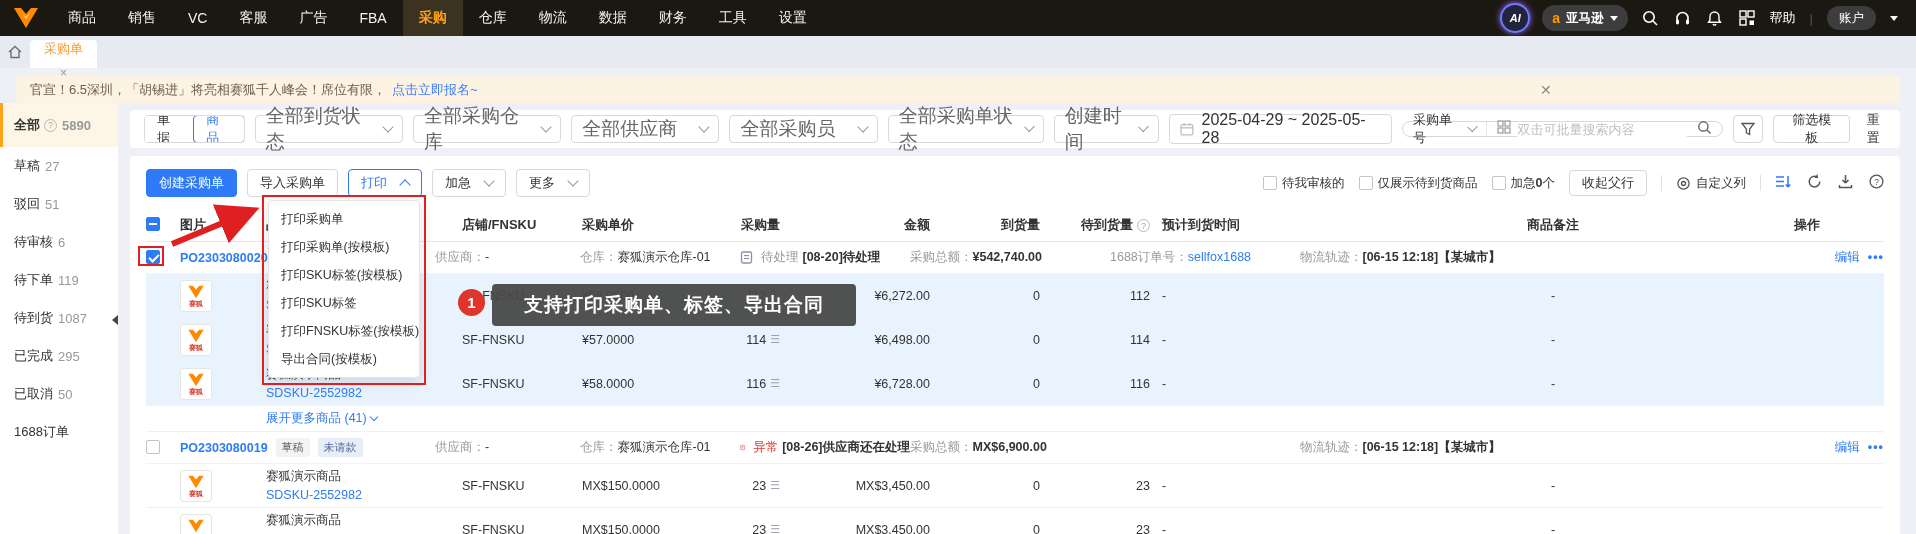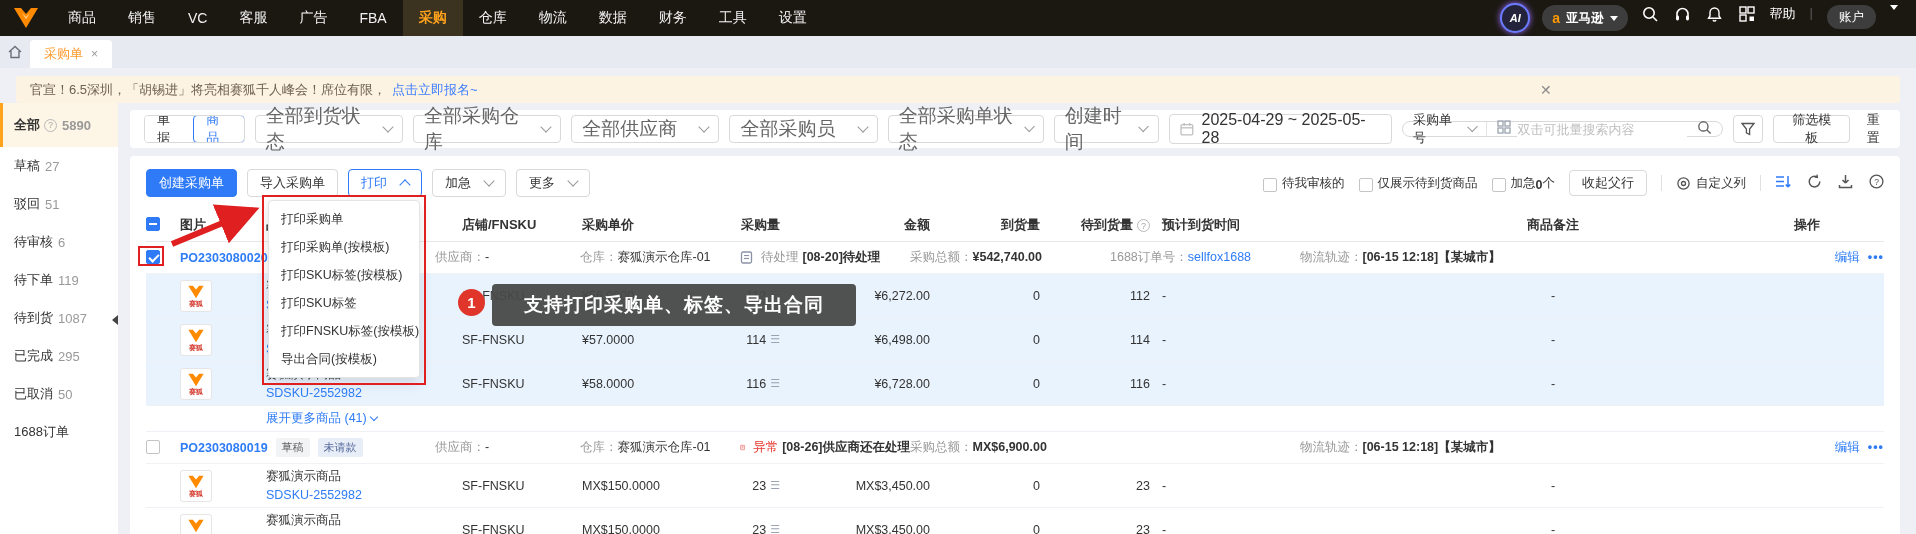--- a/index.html
+++ b/index.html
@@ -7,37 +7,37 @@
   body { font-family:"Liberation Sans","DejaVu Sans",sans-serif; }
   #app { position:relative; width:1916px; height:534px; overflow:hidden; background:#eef0f5; }
 
   
   .topnav { position:absolute; top:0; left:0; width:1916px; height:36px; background:#1b1812;
             display:flex; align-items:center; color:#fff; }
   .logo { width:52px; display:flex; justify-content:center; align-items:center; }
   .nav-items { display:flex; height:36px; }
   .nav-item { padding:0 16px; height:36px; display:flex; align-items:center; font-size:14px; color:#f2f2f2; cursor:pointer; }
   .nav-item.active { background:#3b3320; color:#ffa21c; font-weight:bold; }
-  .nav-right { margin-left:auto; display:flex; align-items:flex-start; gap:14px; padding-right:18px; }
+  .nav-right { margin-left:auto; display:flex; align-items:center; gap:14px; padding-right:18px; }
   .ai-badge { width:26px; height:26px; border-radius:50%; background:#23233b; color:#fff; font-size:11px; font-style:italic;
               font-weight:bold; display:flex; align-items:center; justify-content:center;
               box-shadow:0 0 0 2px #6a7bff, 0 0 6px 2px #9a6aff; }
   .plat-pill { background:#3d3d3d; border-radius:15px; height:26px; display:flex; align-items:center; gap:6px; padding:0 10px; cursor:pointer; }
   .plat-a { color:#ff9900; font-weight:bold; font-size:14px; line-height:1; }
   .plat-pill span.txt { font-size:12.5px; font-weight:bold; }
   .caret-down { width:0; height:0; border-left:4px solid transparent; border-right:4px solid transparent; border-top:5px solid #fff; }
   .tn-icon { width:18px; height:18px; display:flex; align-items:center; justify-content:center; cursor:pointer; }
   .tn-help { font-size:13px; cursor:pointer; }
   .tn-div { color:#5a5a5a; font-size:13px; }
   .acct-pill { background:#3d3d3d; border-radius:13px; height:24px; display:flex; align-items:center; padding:0 12px; font-size:12.5px; cursor:pointer; }
 
   
   .tabbar { position:absolute; top:36px; left:0; width:1916px; height:32px; background:#e8eaf1; display:flex; align-items:flex-end; }
   .home-btn { width:30px; height:32px; display:flex; align-items:center; justify-content:center; cursor:pointer; }
-  .tab { background:#fff; height:28px; display:flex; align-items:center; gap:8px; padding:0 14px; font-size:13px; color:#ff9a2e; border-radius:4px 4px 0 0; cursor:pointer; }
+  .tab { background:#fff; height:28px; display:flex; align-items:center; gap:8px; padding:0 14px; font-size:13px; color:#ff9a2e; border-radius:4px 4px 0 0; cursor:pointer;flex-direction:column; }
   .tab .x { color:#999; font-size:12px; }
 
   
   .announce { position:absolute; top:76px; left:16px; width:1884px; height:27px; background:#fcf3e2; border-radius:3px;
               display:flex; align-items:center; padding:0 14px; font-size:13px; color:#6d6052; }
   .announce a { color:#3c7dff; text-decoration:none; margin-left:6px; cursor:pointer; }
   .announce .close { position:absolute; left:1524px; color:#8b8b8b; font-size:14px; cursor:pointer; }
 
   
   .sidebar { position:absolute; top:103px; left:0; width:118px; height:431px; background:#fff; }
@@ -67,21 +67,21 @@
   .btn { height:28px; border:1px solid #d9d9d9; border-radius:4px; background:#fff; font-size:13px; color:#333; padding:0 12px; display:flex; align-items:center; gap:6px; cursor:pointer; font-family:inherit; }
   .btn.primary { background:#2f7af7; border-color:#2f7af7; color:#fff; }
   .btn.blue-line { border-color:#2f7af7; color:#2f7af7; }
   .txt-btn { font-size:13px; color:#333; cursor:pointer; background:none; border:none; font-family:inherit; }
 
   .table-card { position:absolute; top:156px; left:130px; width:1770px; height:378px; background:#fff; border-radius:4px 4px 0 0; padding:12px 16px 0; overflow:hidden; }
   .action-row { display:flex; align-items:center; height:30px; }
   .action-row .left { display:flex; gap:10px; }
   .action-row .right { margin-left:auto; display:flex; align-items:center; gap:14px; font-size:12.5px; color:#333; }
   .ckb { width:14px; height:14px; border:1px solid #c4c4c4; border-radius:2px; background:#fff; display:inline-block; vertical-align:-2px; margin-right:5px; cursor:pointer; }
-  .ck-lab { display:flex; align-items:flex-end; cursor:pointer; white-space:nowrap; }
+  .ck-lab { display:flex; align-items:center; cursor:pointer; white-space:nowrap; }
   .v-div { width:1px; height:16px; background:#e0e0e0; }
   .cc-lab { display:flex; align-items:center; gap:5px; cursor:pointer; }
   .tool-icons { display:flex; gap:16px; align-items:center; }
 
   
   .tgrid { display:grid; grid-template-columns:34px 86px 196px 120px 120px 90px 150px 110px 110px 150px 1fr 90px; align-items:center; }
   .thead { height:34px; margin-top:10px; border-bottom:1px solid #e8e8e8; font-size:13px; font-weight:bold; color:#333; }
   .thead .r, .tdr { text-align:right; padding-right:12px; }
   .thead .c, .tdc { text-align:center; }
   .prow { height:32px; display:flex; align-items:center; font-size:12.5px; border-bottom:1px solid #f0f2f6; }

